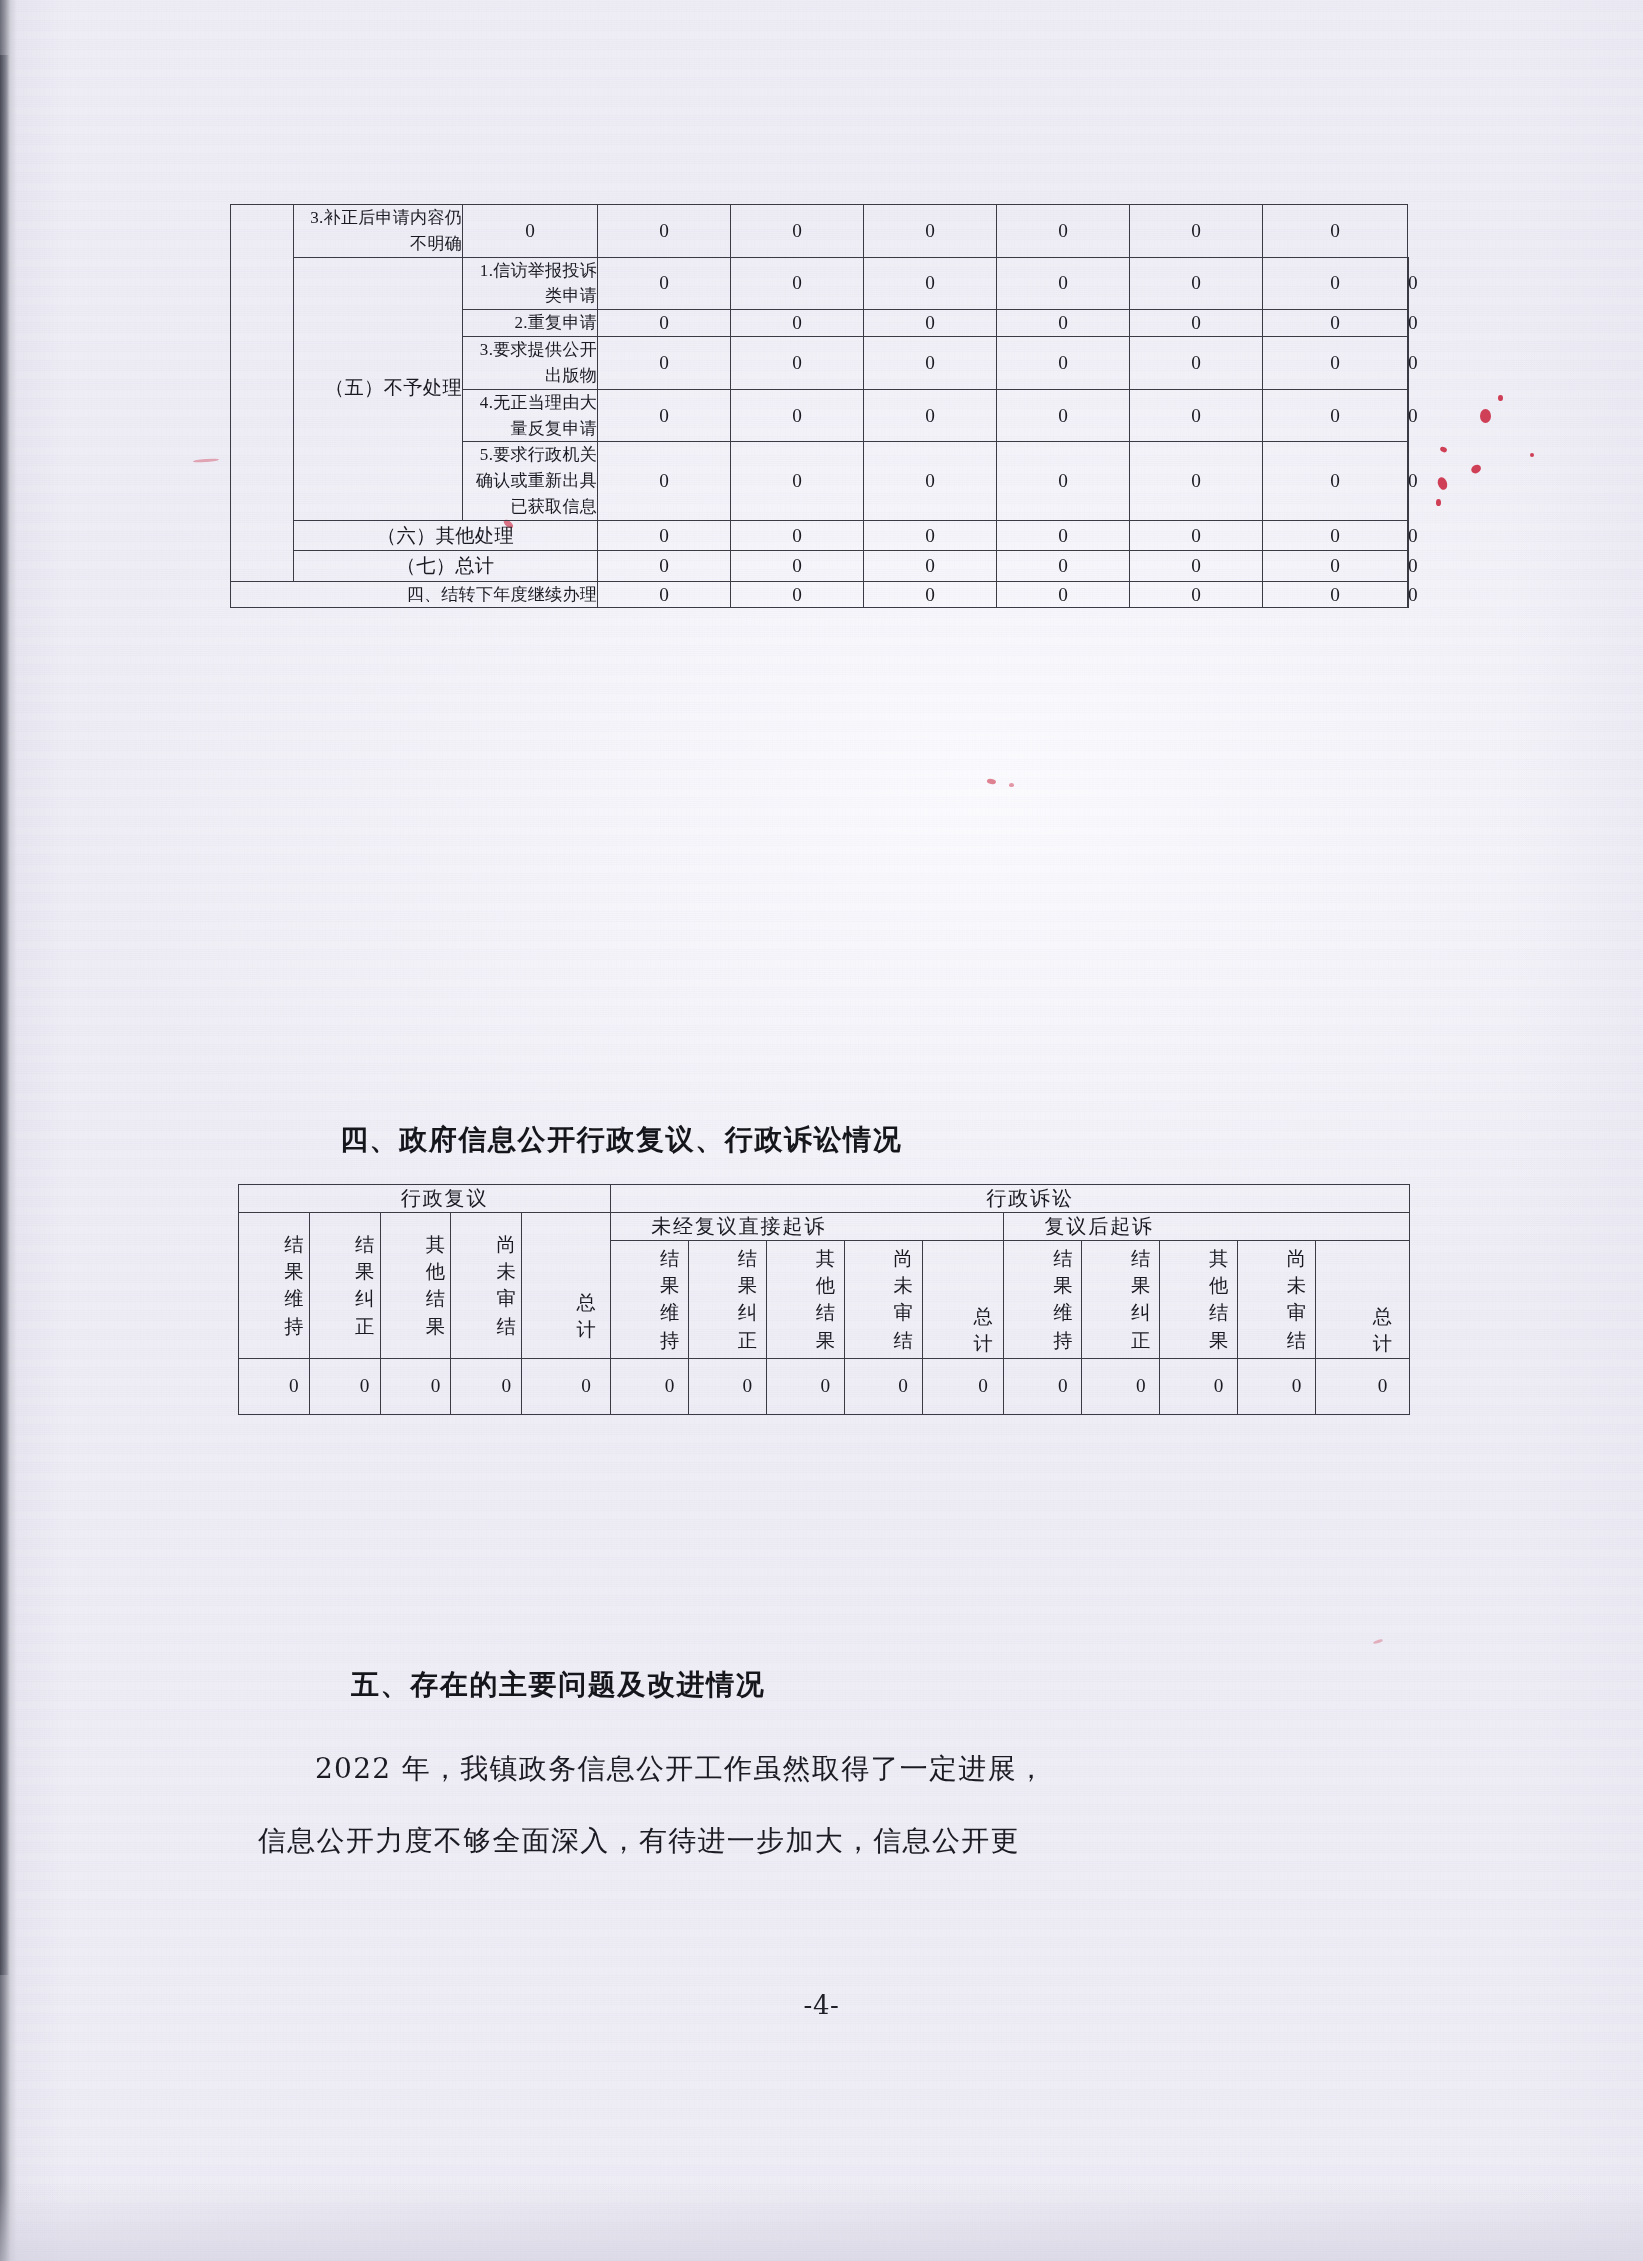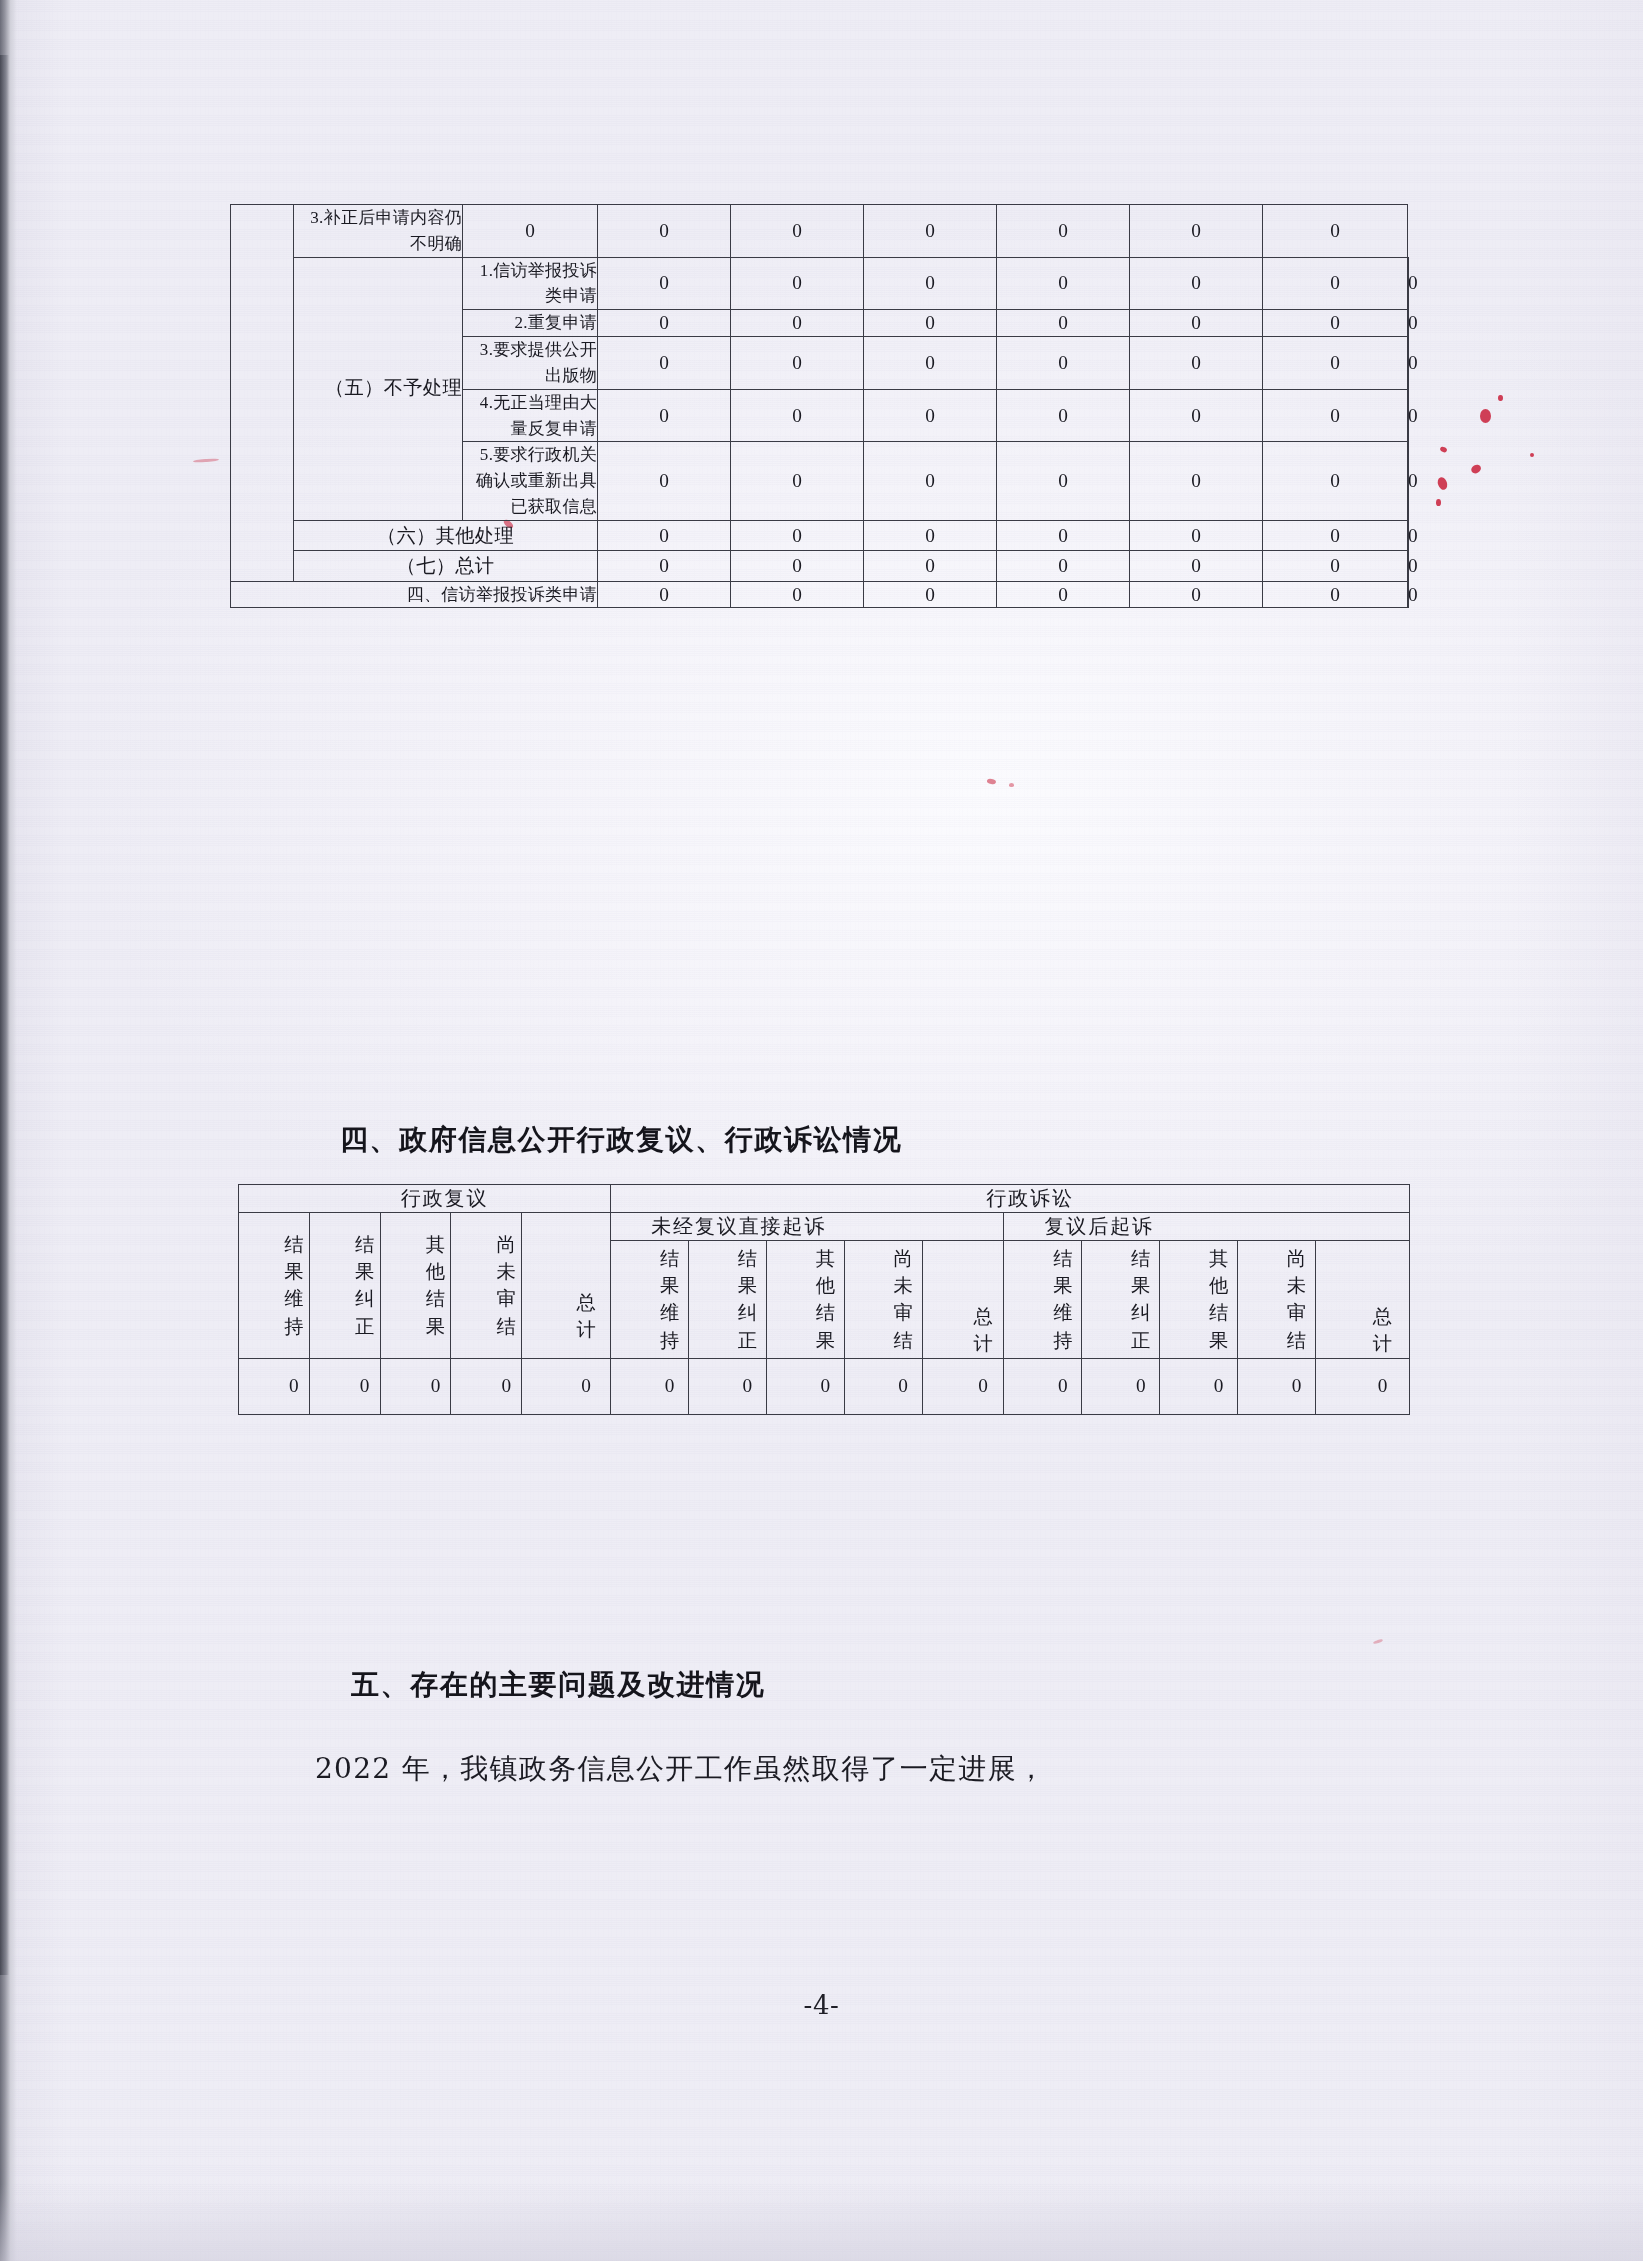--- a/index.html
+++ b/index.html
@@ -282,21 +282,21 @@
       <td class="num">0</td>
       <td class="num">0</td>
       <td class="num">0</td>
       <td class="num">0</td>
       <td class="num">0</td>
       <td class="num">0</td>
       <td class="num">0</td>
     </tr>
 
     <tr>
-      <td colspan="3" class="lbl">四、信访举报投诉类申请</td>
+      <td colspan="3" class="lbl">四、结转下年度继续办理</td>
       <td class="num">0</td>
       <td class="num">0</td>
       <td class="num">0</td>
       <td class="num">0</td>
       <td class="num">0</td>
       <td class="num">0</td>
       <td class="num">0</td>
     </tr>
   </tbody>
 </table>
@@ -437,16 +437,17 @@
       <td class="t2num">0</td>
       <td class="t2num">0</td>
     </tr>
   </tbody>
 </table>
 
 <div class="h2" id="head5">五、存在的主要问题及改进情况</div>
 
 <div id="para">
   <span class="l indent">2022 年，我镇政务信息公开工作虽然取得了一定进展，</span>
+  <span class="l">信息公开力度不够全面深入，有待进一步加大，信息公开更</span>
 </div>
 
 <div id="pageno">-4-</div>
 
 
 </body></html>

